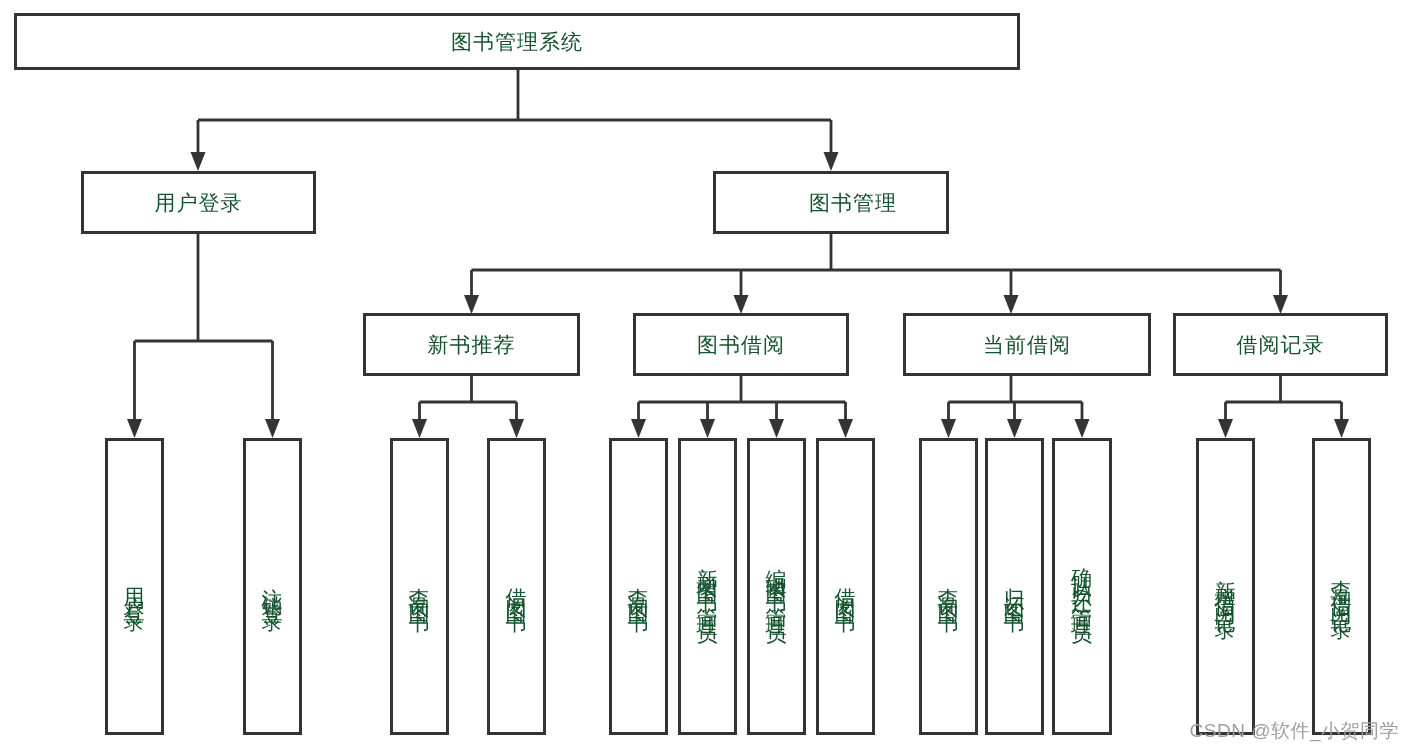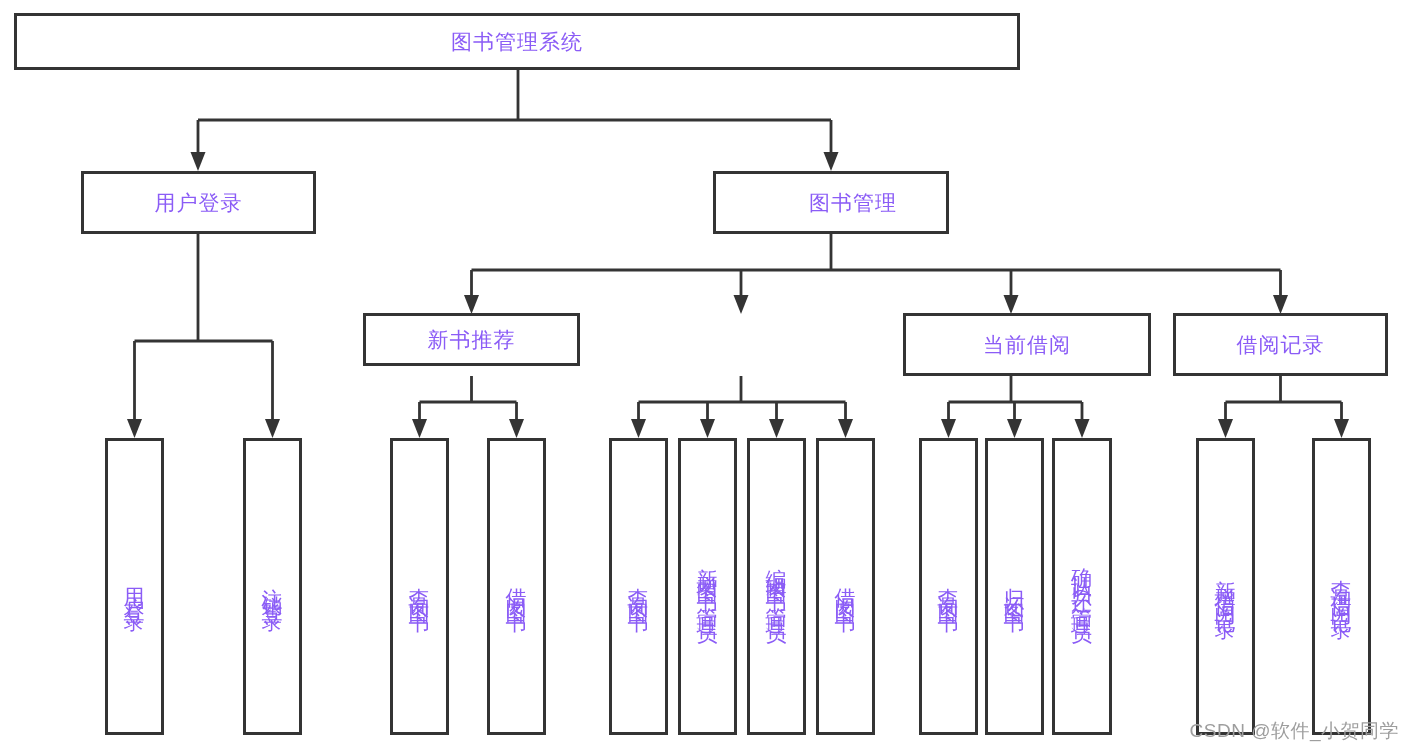--- a/index.html
+++ b/index.html
@@ -15,41 +15,41 @@
     z-index:1;
   }
   .connectors path{stroke:#343434;stroke-width:2.8;fill:none;}
   .connectors polygon{fill:#343434;stroke:none;}
   .node{
     position:absolute;
     box-sizing:border-box;
     background:#ffffff;
     border:3px solid #343434;
     display:flex;align-items:center;justify-content:center;
-    color:#8b5cf6;
+    color:#14532d;
     z-index:2;
   }
   .hlabel{
     font-size:21px;
     letter-spacing:1px;
     white-space:nowrap;
     line-height:1;
   }
   .leaf .vlabel{
     writing-mode:vertical-rl;
     text-orientation:mixed;
     font-size:21px;
     letter-spacing:8px;
     line-height:1.1;
     white-space:nowrap;
   }
   .root-box   {left:14px;  top:13px;  width:1006px; height:57px;}
   .l2-a       {left:81px;  top:171px; width:235px;  height:63px;}
   .l2-b       {left:713px; top:171px; width:236px;  height:63px;padding-left:44px;}
-  .l3-1       {left:363px; top:313px; width:217px;  height:53px;}
+  .l3-1       {left:363px; top:313px; width:217px;  height:63px;}
   .l3-2       {left:633px; top:313px; width:216px;  height:63px;}
   .l3-3       {left:903px; top:313px; width:248px;  height:63px;}
   .l3-4       {left:1173px;top:313px; width:215px;  height:63px;}
   .leaf       {top:438px;  height:297px; width:59px;}
   .leaf-a1{left:105px;}  .leaf-a2{left:243px;}
   .leaf-b1{left:390px;}  .leaf-b2{left:487px;}
   .leaf-c1{left:609px;}  .leaf-c2{left:678px;}  .leaf-c3{left:747px;}  .leaf-c4{left:816px;}
   .leaf-d1{left:919px;}  .leaf-d2{left:985px;}  .leaf-d3{left:1052px;width:60px;}
   .leaf-e1{left:1196px;} .leaf-e2{left:1312px;}
   .watermark{
@@ -111,20 +111,23 @@
   <div class="node l2-a">
     <span class="hlabel">用户登录</span>
   </div>
   <div class="node l2-b">
     <span class="hlabel">图书管理</span>
   </div>
 
   <div class="node l3-1">
     <span class="hlabel">新书推荐</span>
   </div>
+  <div class="node l3-2">
+    <span class="hlabel">图书借阅</span>
+  </div>
   <div class="node l3-3">
     <span class="hlabel">当前借阅</span>
   </div>
   <div class="node l3-4">
     <span class="hlabel">借阅记录</span>
   </div>
 
   <div class="node leaf leaf-a1">
     <span class="vlabel">用户登录</span>
   </div>

